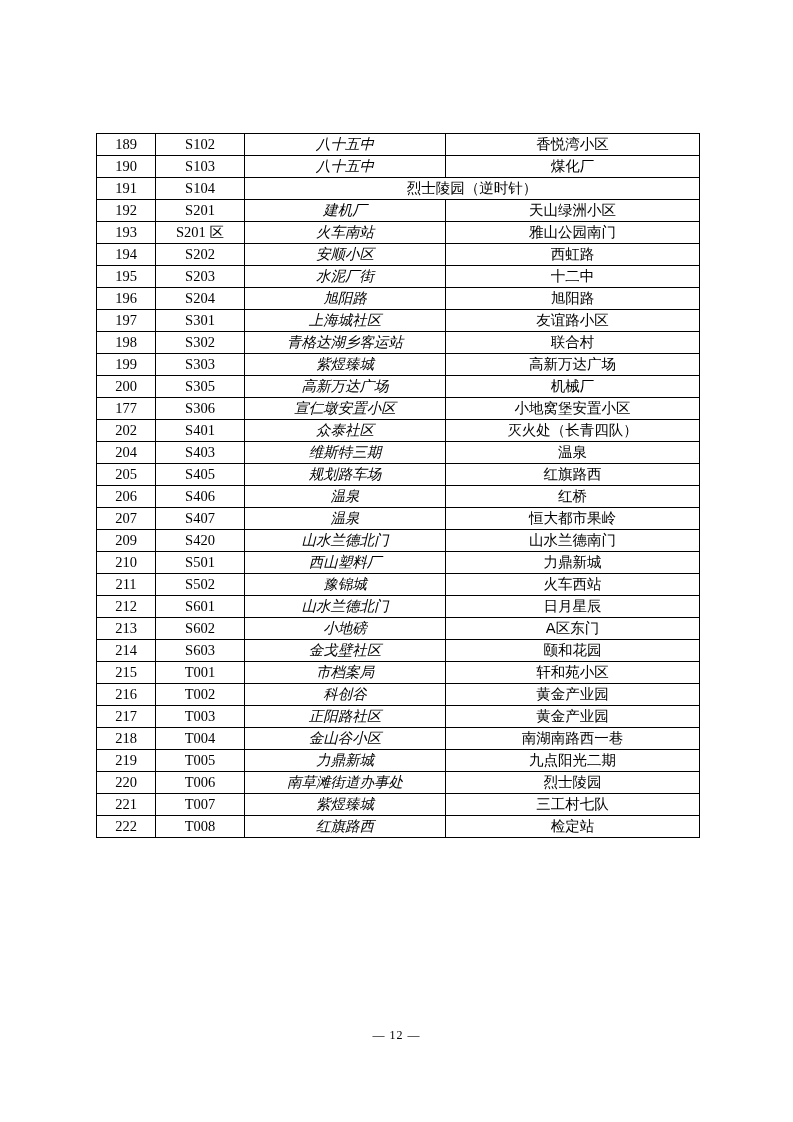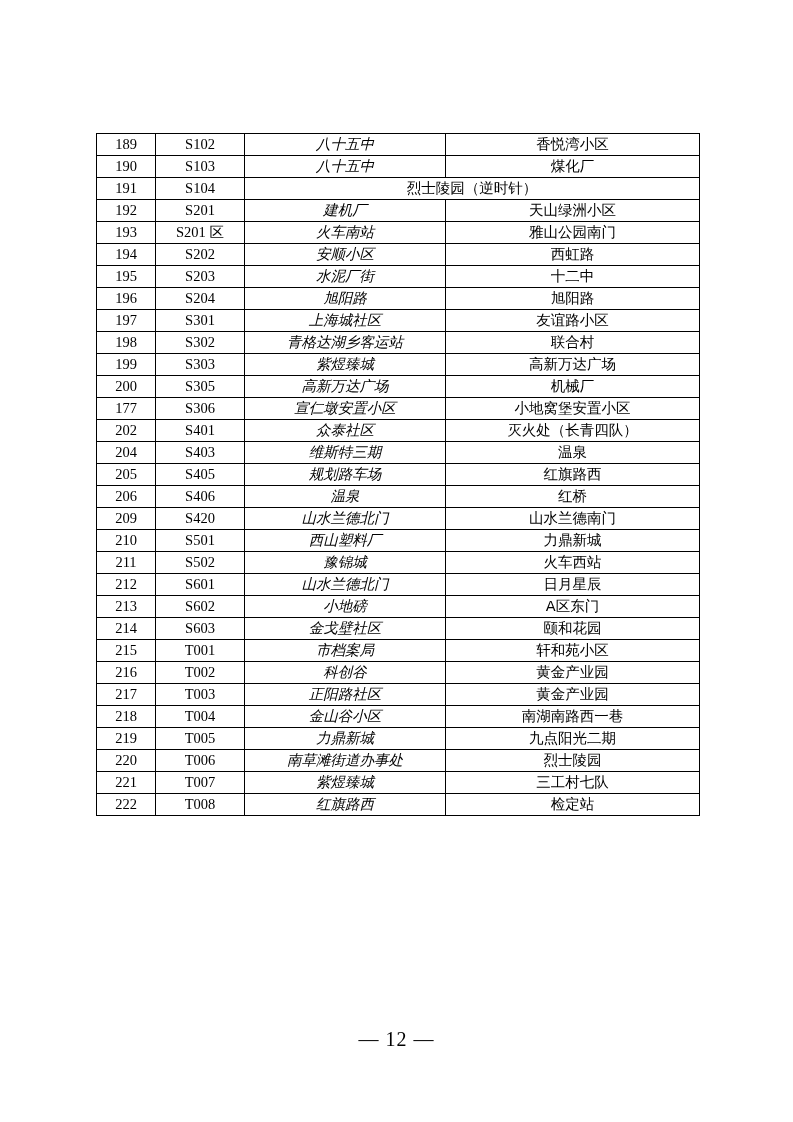--- a/index.html
+++ b/index.html
@@ -66,21 +66,21 @@
   .cjk {
     font-family: "DejaVu Sans", "Liberation Sans", sans-serif;
     font-size: 14px;
   }
   .footer {
     position: absolute;
     left: 0;
     top: 1028px;
     width: 793px;
     text-align: center;
-    font-size: 20px;
+    font-size: 12px;
     letter-spacing: 1px;
   }
 </style>
 </head>
 <body>
 
 <div class="page">
 
   <div class="table-wrap">
     <table class="routes">
@@ -180,20 +180,26 @@
             <td class="c-start cjk">规划路车场</td>
             <td class="c-end cjk">红旗路西</td>
           </tr>
           <tr>
             <td class="c-idx">206</td>
             <td class="c-code">S406</td>
             <td class="c-start cjk">温泉</td>
             <td class="c-end cjk">红桥</td>
           </tr>
           <tr>
+            <td class="c-idx">207</td>
+            <td class="c-code">S407</td>
+            <td class="c-start cjk">温泉</td>
+            <td class="c-end cjk">恒大都市果岭</td>
+          </tr>
+          <tr>
             <td class="c-idx">209</td>
             <td class="c-code">S420</td>
             <td class="c-start cjk">山水兰德北门</td>
             <td class="c-end cjk">山水兰德南门</td>
           </tr>
           <tr>
             <td class="c-idx">210</td>
             <td class="c-code">S501</td>
             <td class="c-start cjk">西山塑料厂</td>
             <td class="c-end cjk">力鼎新城</td>

